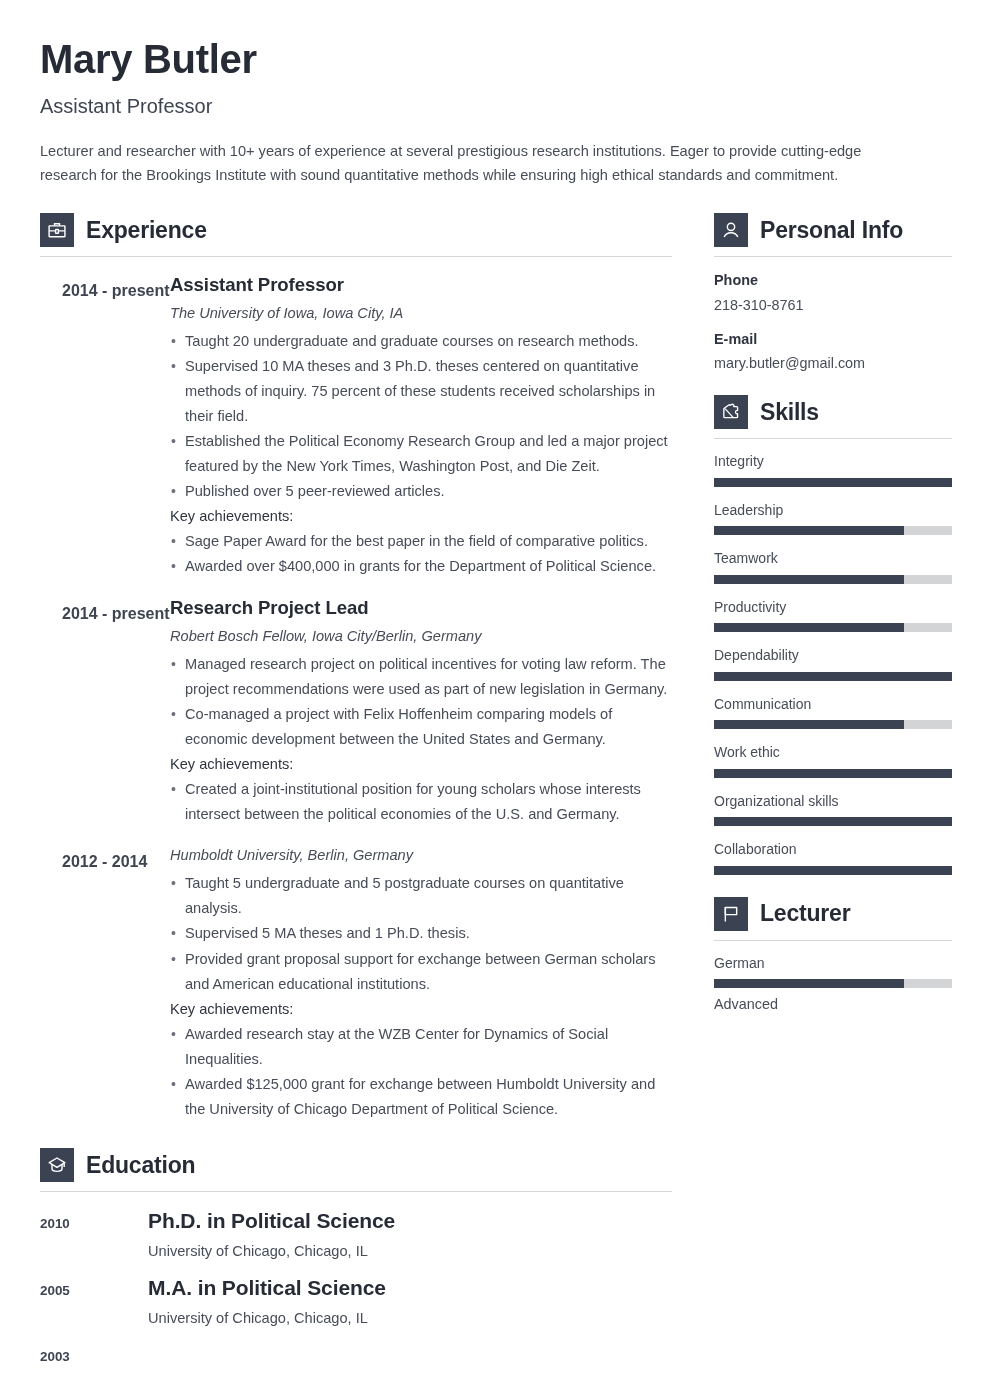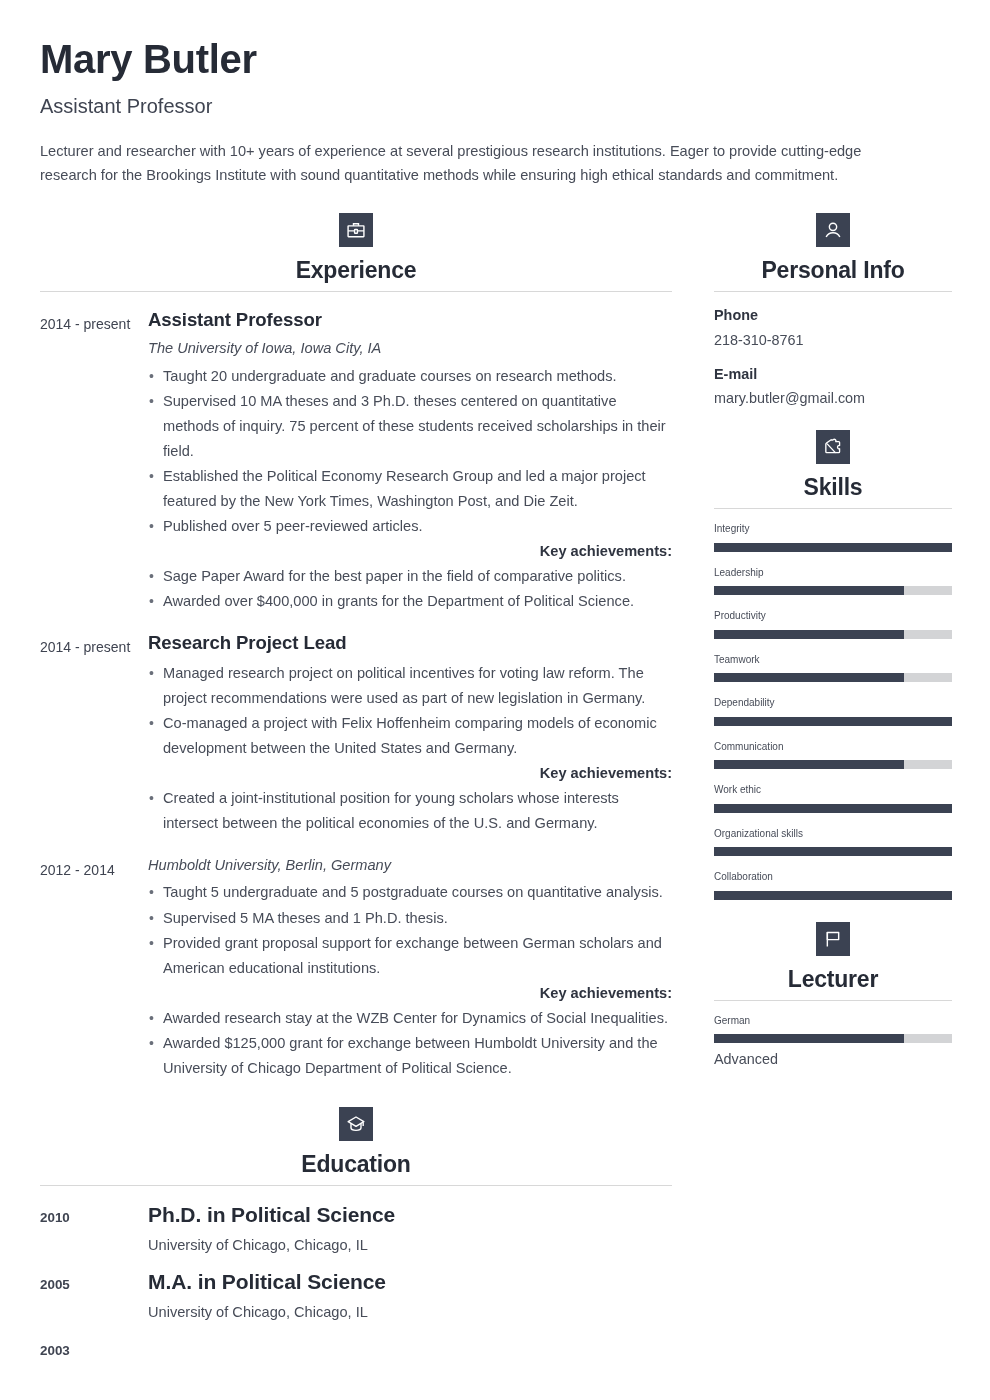--- a/index.html
+++ b/index.html
@@ -47,21 +47,20 @@
   .columns { display: flex; align-items: flex-start; }
   .col-main { width: 632px; flex: 0 0 632px; }
   .col-side { width: 238px; flex: 0 0 238px; margin-left: 42px; }
 
   
   .sec-head {
     display: flex;
     align-items: center;
     gap: 12px;
     margin-bottom: 9px;
-    flex-direction: column;
   }
   .sec-icon {
     width: 34px;
     height: 34px;
     background: #3b4252;
     display: flex;
     align-items: center;
     justify-content: center;
     flex: 0 0 34px;
   }
@@ -80,25 +79,26 @@
   }
   .section { margin-bottom: 6px; }
   .section.education { margin-top: 26px; }
 
   
   .entry { display: flex; margin-bottom: 18px; }
   .entry:last-child { margin-bottom: 0; }
   .entry-date {
     width: 108px;
     flex: 0 0 108px;
-    font-size: 14px;
-    font-weight: normal;
+    font-size: 16px;
+    font-weight: bold;
     color: #3f4451;
     line-height: 1.78;
     padding-top: 3px;
+    margin-left: 22px;
   }
   .entry-body { flex: 1 1 auto; min-width: 0; }
   .entry-title {
     font-size: 18.6px;
     font-weight: bold;
     color: #262b36;
     margin: 0 0 7px 0;
     line-height: 1.15;
     letter-spacing: -0.1px;
   }
@@ -121,25 +121,24 @@
   .bullets li::before {
     content: "\2022";
     position: absolute;
     left: 1px;
     top: 0;
     color: #6a6f7a;
     font-size: 14px;
   }
   .ach-label {
     font-size: 14.6px;
-    font-weight: bold;
+    font-weight: normal;
     color: #2f3440;
     line-height: 1.72;
     margin: 0;
-    text-align: right;
   }
 
   
   .edu-entry { display: flex; margin-bottom: 14px; }
   .edu-date {
     width: 108px;
     flex: 0 0 108px;
     font-size: 13.4px;
     font-weight: bold;
     color: #3f4451;
@@ -175,21 +174,21 @@
   .info-value {
     font-size: 14.4px;
     color: #474c58;
     margin: 0 0 15px 0;
     line-height: 1.3;
   }
   .info-value:last-child { margin-bottom: 12px; }
 
   .skill-row { margin-bottom: 15px; }
   .skill-name {
-    font-size: 10px;
+    font-size: 14px;
     color: #474c58;
     margin: 0 0 7px 0;
     line-height: 1.25;
   }
   .bar-track {
     position: relative;
     width: 238px;
     height: 9px;
     background: #d3d4d6;
   }
@@ -249,20 +248,21 @@
               <li>Sage Paper Award for the best paper in the field of comparative politics.</li>
               <li>Awarded over $400,000 in grants for the Department of Political Science.</li>
             </ul>
           </div>
         </div>
 
         <div class="entry">
           <div class="entry-date">2014 - present</div>
           <div class="entry-body">
             <div class="entry-title">Research Project Lead</div>
+            <div class="entry-sub">Robert Bosch Fellow, Iowa City/Berlin, Germany</div>
             <ul class="bullets">
               <li>Managed research project on political incentives for voting law reform. The project recommendations were used as part of new legislation in Germany.</li>
               <li>Co-managed a project with Felix Hoffenheim comparing models of economic development between the United States and Germany.</li>
             </ul>
             <div class="ach-label">Key achievements:</div>
             <ul class="bullets">
               <li>Created a joint-institutional position for young scholars whose interests intersect between the political economies of the U.S. and Germany.</li>
             </ul>
           </div>
         </div>
@@ -363,27 +363,27 @@
             <div class="bar-fill" style="width: 100%;"></div>
           </div>
         </div>
         <div class="skill-row">
           <div class="skill-name">Leadership</div>
           <div class="bar-track">
             <div class="bar-fill" style="width: 80%;"></div>
           </div>
         </div>
         <div class="skill-row">
+          <div class="skill-name">Teamwork</div>
+          <div class="bar-track">
+            <div class="bar-fill" style="width: 80%;"></div>
+          </div>
+        </div>
+        <div class="skill-row">
           <div class="skill-name">Productivity</div>
-          <div class="bar-track">
-            <div class="bar-fill" style="width: 80%;"></div>
-          </div>
-        </div>
-        <div class="skill-row">
-          <div class="skill-name">Teamwork</div>
           <div class="bar-track">
             <div class="bar-fill" style="width: 80%;"></div>
           </div>
         </div>
         <div class="skill-row">
           <div class="skill-name">Dependability</div>
           <div class="bar-track">
             <div class="bar-fill" style="width: 100%;"></div>
           </div>
         </div>

